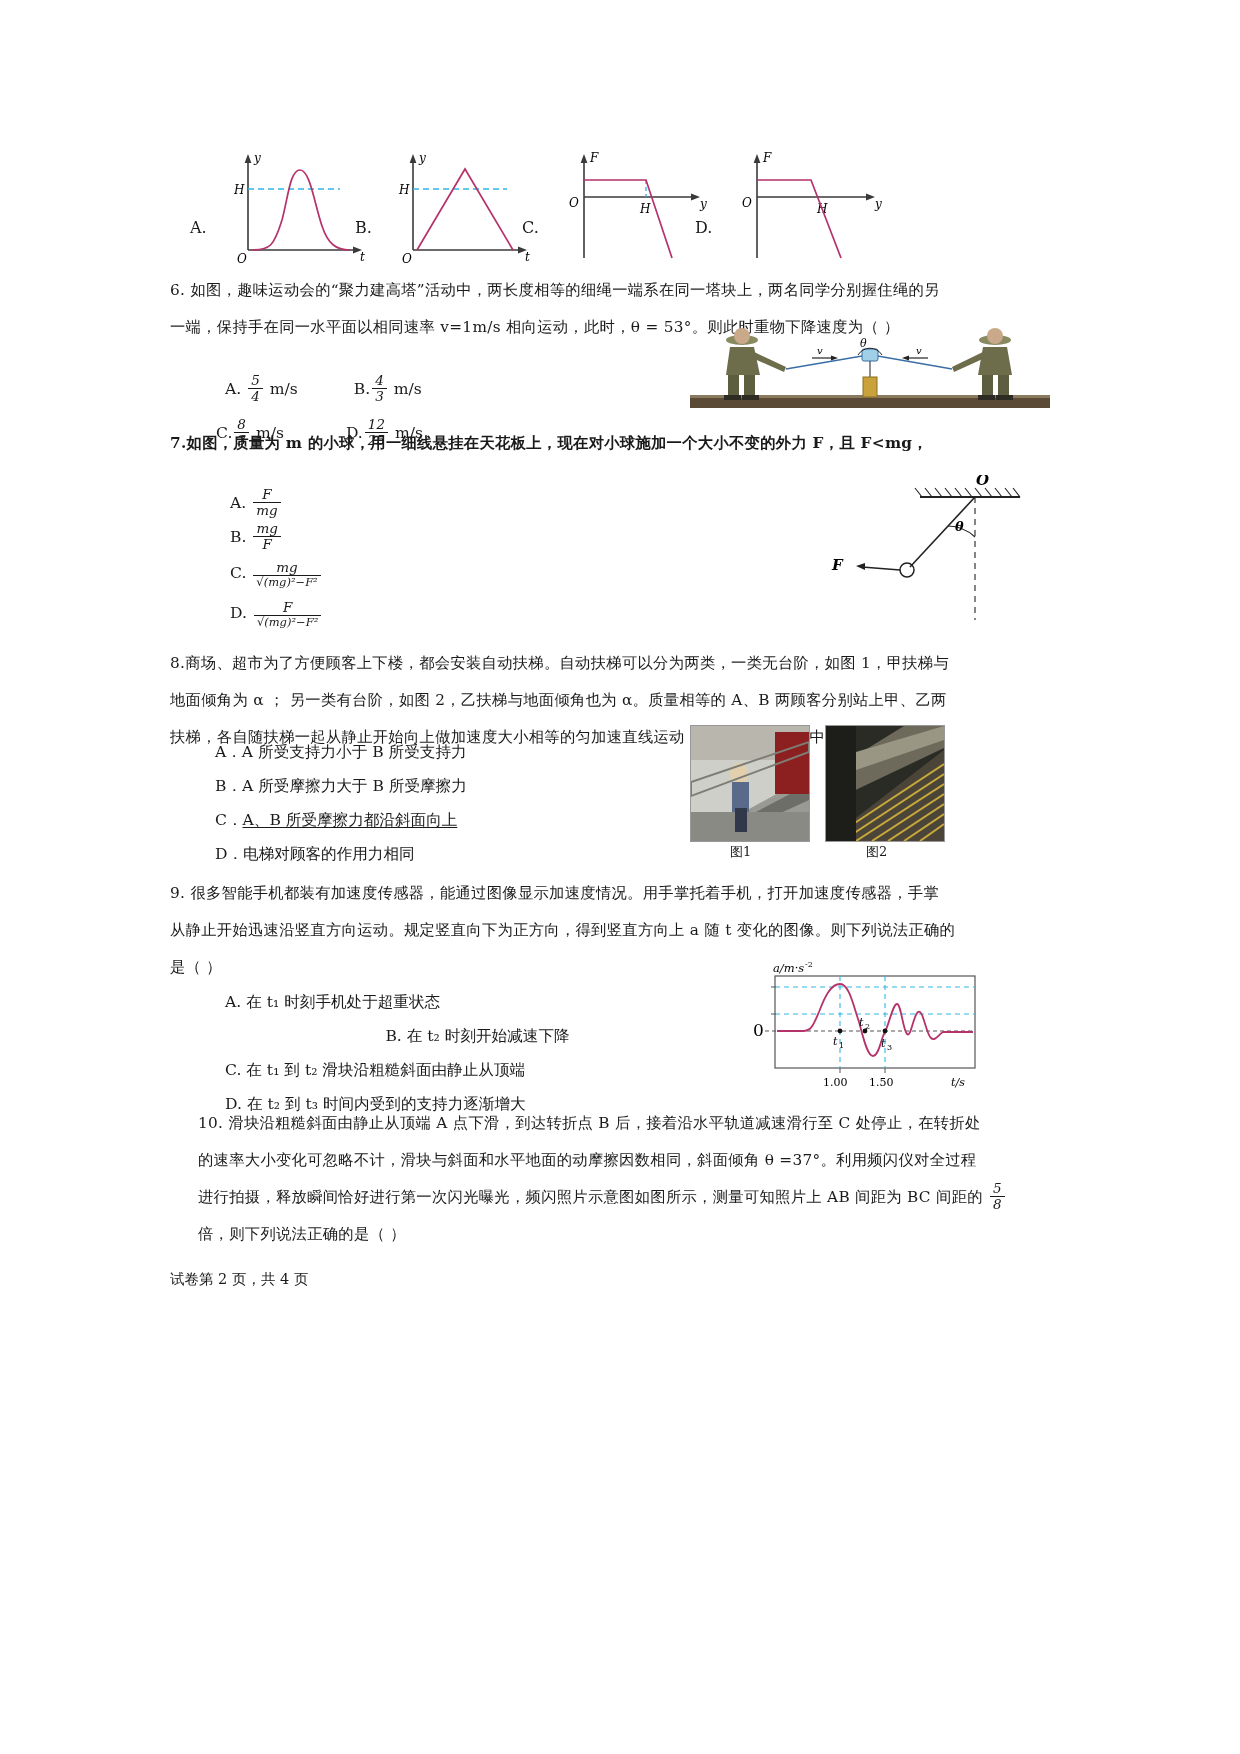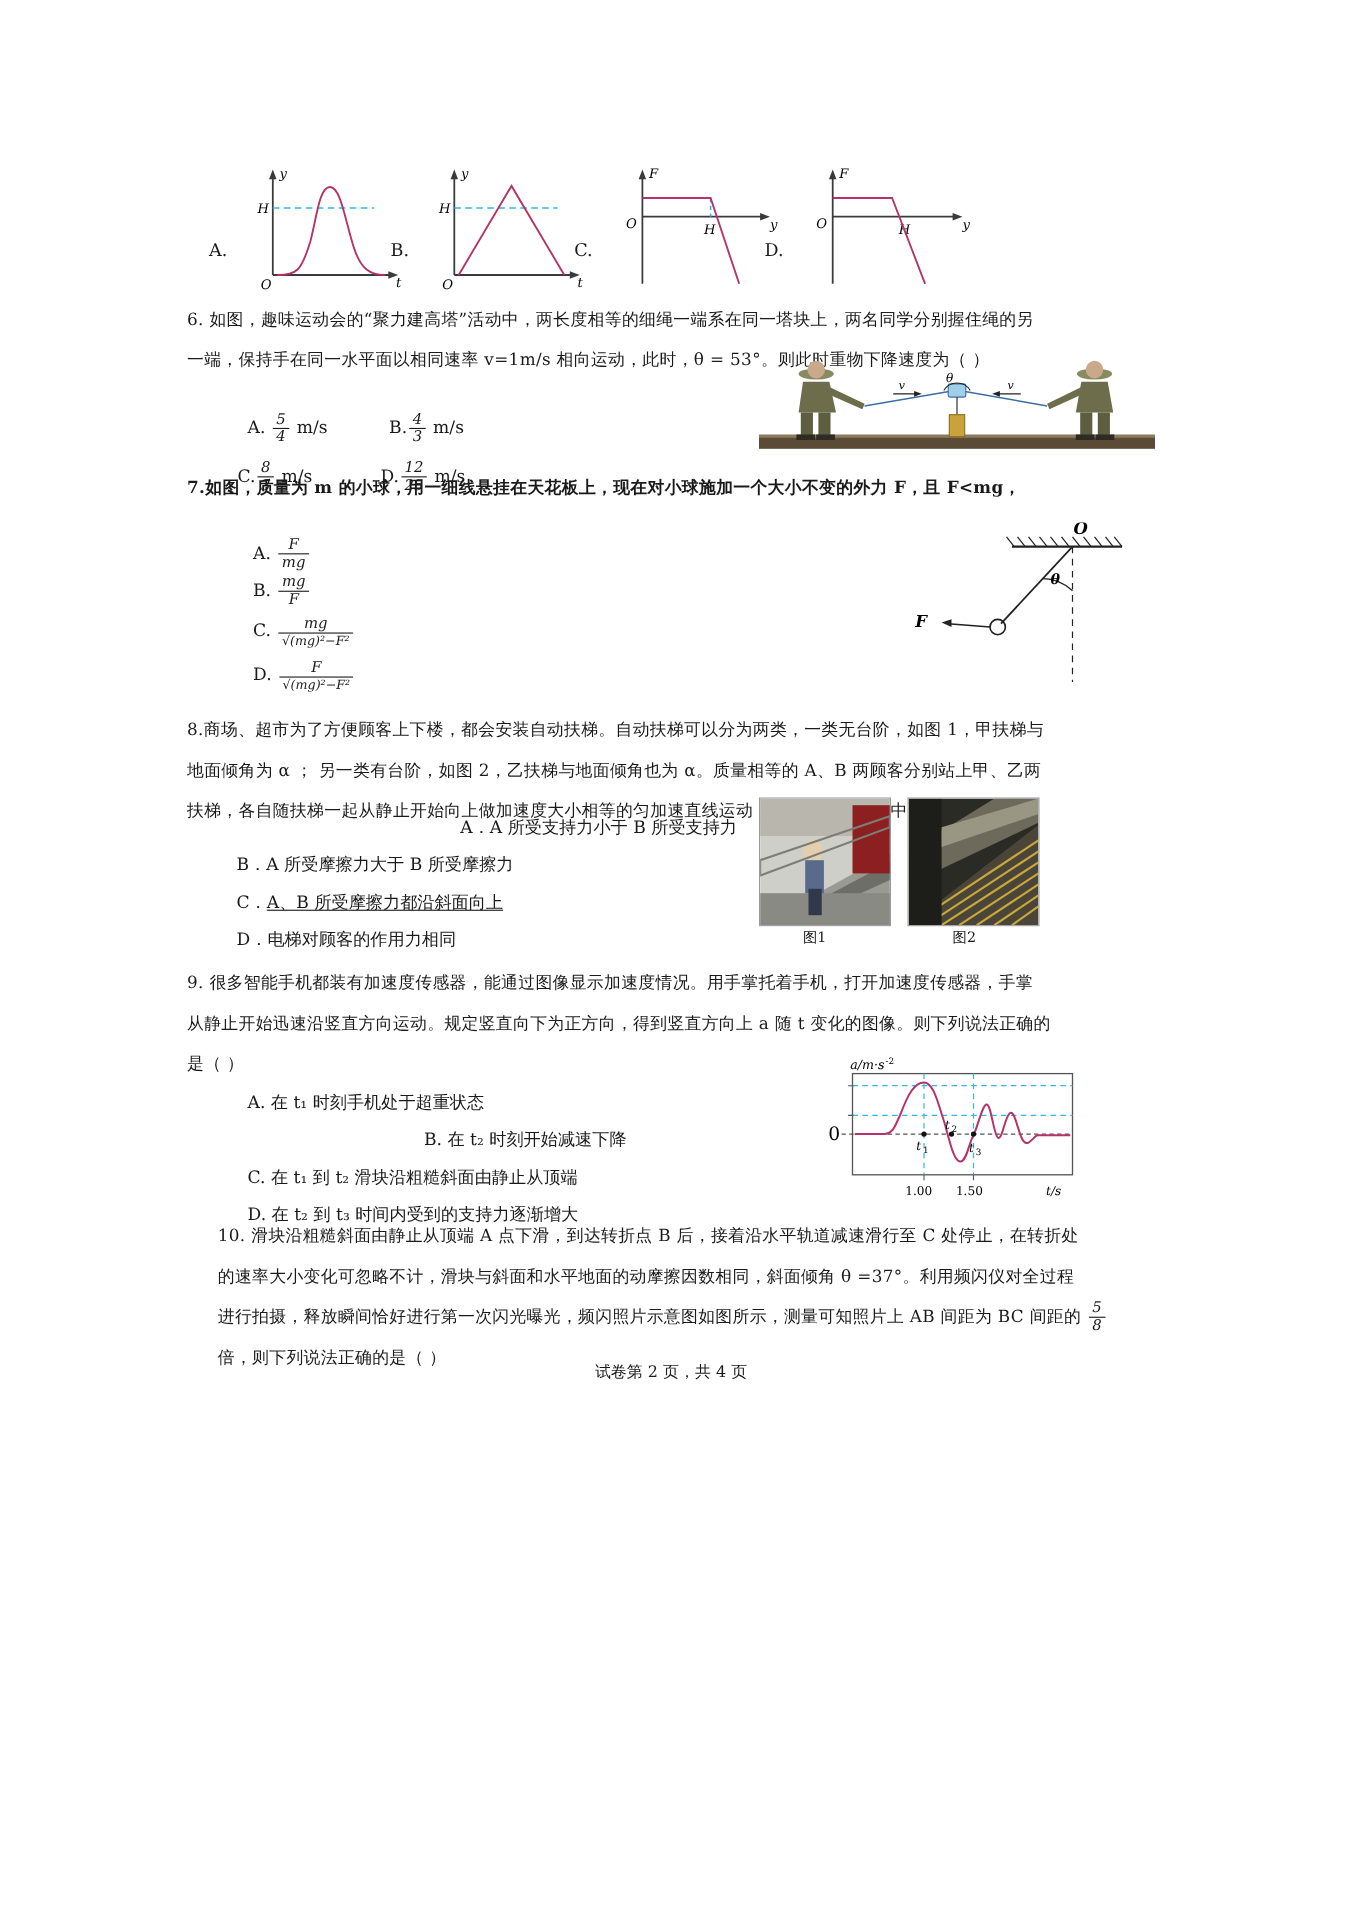--- a/index.html
+++ b/index.html
@@ -60,22 +60,22 @@
   
   .photos{position:absolute;left:520px;top:725px;width:360px;height:130px;}
   .photo{position:absolute;top:0;width:118px;height:115px;border:1px solid #999;overflow:hidden;}
   .pcap{position:absolute;top:118px;font-size:13px;}
 
   
   .q9chart{position:absolute;left:575px;top:960px;width:305px;height:140px;}
 
   
   .footer{
-    position:absolute;left:0;top:1238px;width:880px;
-    text-align:center;font-size:14.5px;
+    position:absolute;left:0;top:1270px;width:880px;
+    font-size:14.5px;
   }
 </style>
 </head>
 <body>
 
 <div class="page">
 
   <div class="graphrow">
 
     <div class="gw" style="left:20px;width:200px;">
@@ -314,21 +314,21 @@
     </div>
     <div class="qline">
       <span>地面倾角为 α ； 另一类有台阶，如图 2，乙扶梯与地面倾角也为 α。质量相等的 A、B 两顾客分别站上甲、乙两</span>
     </div>
     <div class="qline">
       <span>扶梯，各自随扶梯一起从静止开始向上做加速度大小相等的匀加速直线运动，则加速运动过程中（    ）</span>
     </div>
   </div>
 
   <div class="blk" style="top:735px;width:500px;">
-    <div class="opt" style="padding-left:45px;height:34px;text-align:right;">
+    <div class="opt" style="padding-left:45px;height:34px;">
       <span>A．</span><span>A 所受支持力小于 B 所受支持力</span>
     </div>
     <div class="opt" style="padding-left:45px;height:34px;">
       <span>B．</span><span>A 所受摩擦力大于 B 所受摩擦力</span>
     </div>
     <div class="opt" style="padding-left:45px;height:34px;">
       <span>C．</span><span style="text-decoration:underline;text-underline-offset:2px;">A、B 所受摩擦力都沿斜面向上</span>
     </div>
     <div class="opt" style="padding-left:45px;height:34px;">
       <span>D．</span><span>电梯对顾客的作用力相同</span>

